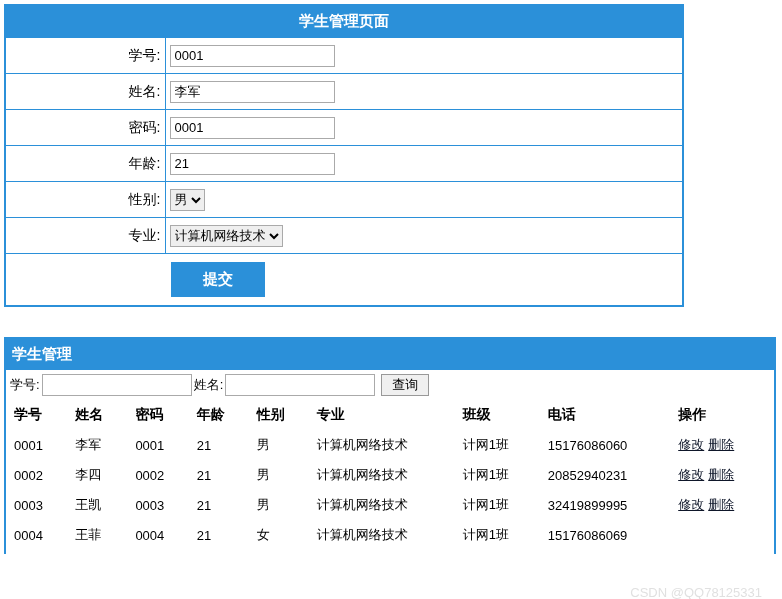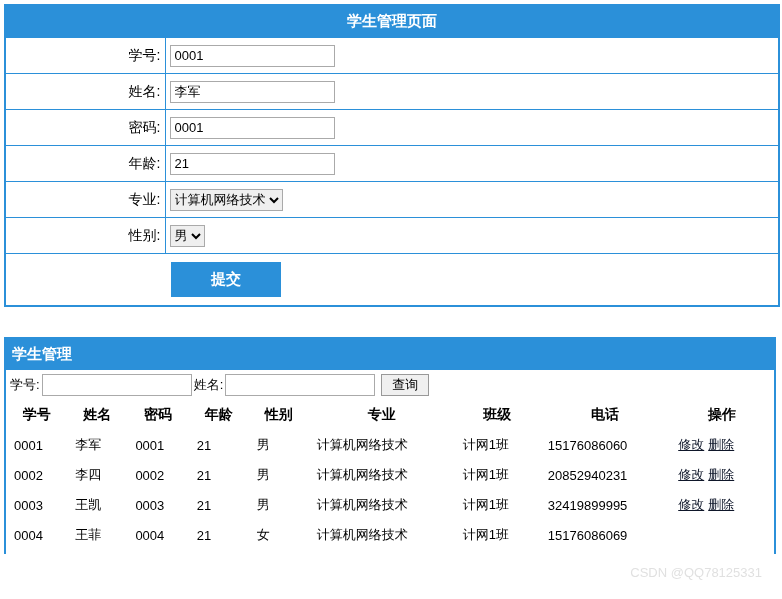--- a/index.html
+++ b/index.html
@@ -7,21 +7,21 @@
       margin: 0;
       padding: 0;
     }
     body {
       font-family: "Microsoft YaHei", Arial, sans-serif;
       font-size: 14px;
       background: #fff;
       padding: 4px;
     }
     .form-table {
-      width: 776px;
+      width: 680px;
       border-collapse: collapse;
       border: 2px solid #2b90d9;
       margin-bottom: 30px;
     }
     .form-header {
       background: #2b90d9;
       color: #fff;
       text-align: center;
       font-weight: bold;
       font-size: 15px;
@@ -50,21 +50,21 @@
     select {
       height: 22px;
       border: 1px solid #aaa;
       font-size: 13px;
       background: #efefef;
     }
     .submit-btn {
       background: #2b90d9;
       color: #fff;
       border: none;
-      padding: 8px 40px;
+      padding: 8px 32px;
       font-size: 15px;
       font-weight: bold;
       cursor: pointer;
     }
     .submit-cell {
       border: 1px solid #2b90d9;
       padding: 8px 4px 8px 165px;
     }
     .list-wrapper {
       width: 772px;
@@ -99,39 +99,39 @@
       background: #f0f0f0;
       border-radius: 0;
       cursor: pointer;
       margin-left: 4px;
     }
     .data-table {
       width: 100%;
       border-collapse: collapse;
     }
     .data-table th {
-      text-align: center;
+      text-align: left;
       padding: 6px 8px;
       font-weight: bold;
       font-size: 14px;
     }
     .data-table td {
       padding: 6px 8px;
       font-size: 13px;
     }
     .data-table a {
       color: #0f172a;
       text-decoration: underline;
       cursor: pointer;
       margin-right: 4px;
     }
     .watermark {
       position: absolute;
       right: 20px;
-      top: 565px;
+      top: 585px;
       color: #ccc;
       font-size: 13px;
       opacity: 0.6;
     }
   </style>
 </head>
 <body>
 
 <table class="form-table">
   <tbody>
@@ -148,26 +148,26 @@
   </tr>
   <tr class="form-row">
     <td class="label-cell">密码:</td>
     <td class="input-cell"><input type="text" value="0001" style=""></td>
   </tr>
   <tr class="form-row">
     <td class="label-cell">年龄:</td>
     <td class="input-cell"><input type="text" value="21" style=""></td>
   </tr>
   <tr class="form-row">
+    <td class="label-cell">性别:</td>
+    <td class="input-cell"><select><option>男</option></select></td>
+  </tr>
+  <tr class="form-row">
     <td class="label-cell">专业:</td>
     <td class="input-cell"><select><option>计算机网络技术</option></select></td>
-  </tr>
-  <tr class="form-row">
-    <td class="label-cell">性别:</td>
-    <td class="input-cell"><select><option>男</option></select></td>
   </tr>
   <tr>
     <td colspan="2" class="submit-cell">
       <button class="submit-btn">提交</button>
     </td>
   </tr>
 </tbody>
   </table>
 
 <div class="list-wrapper">

